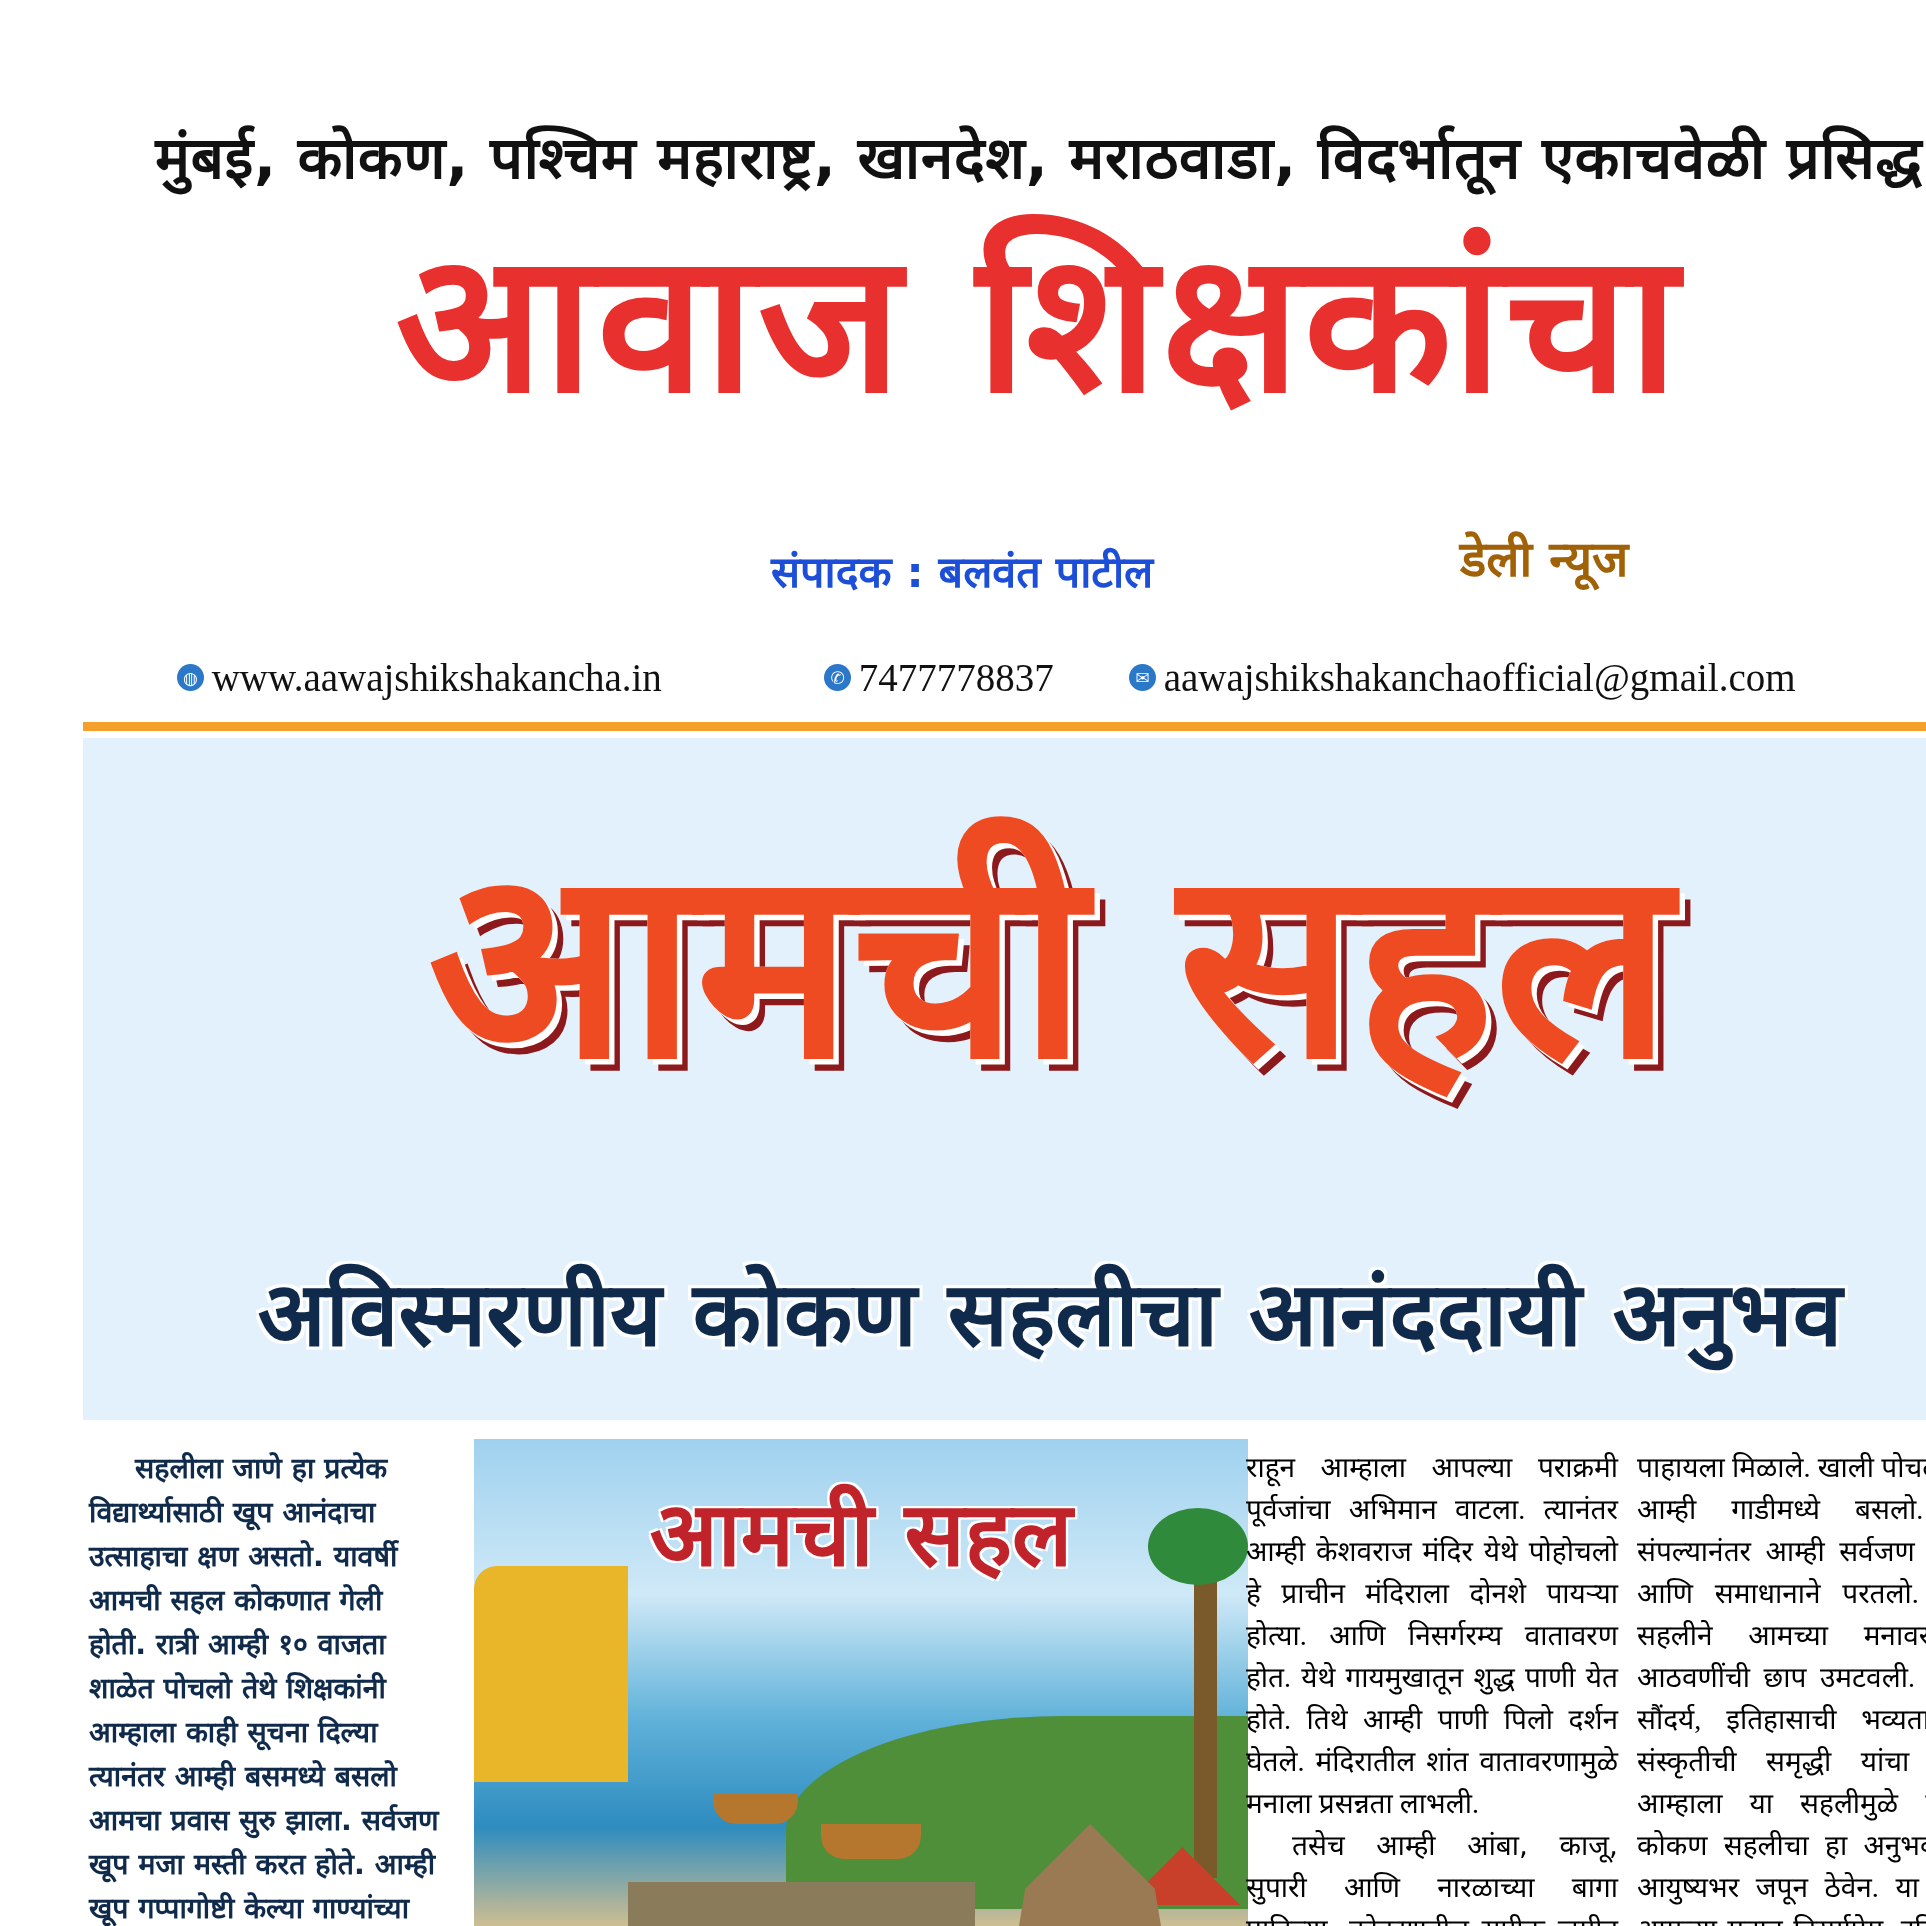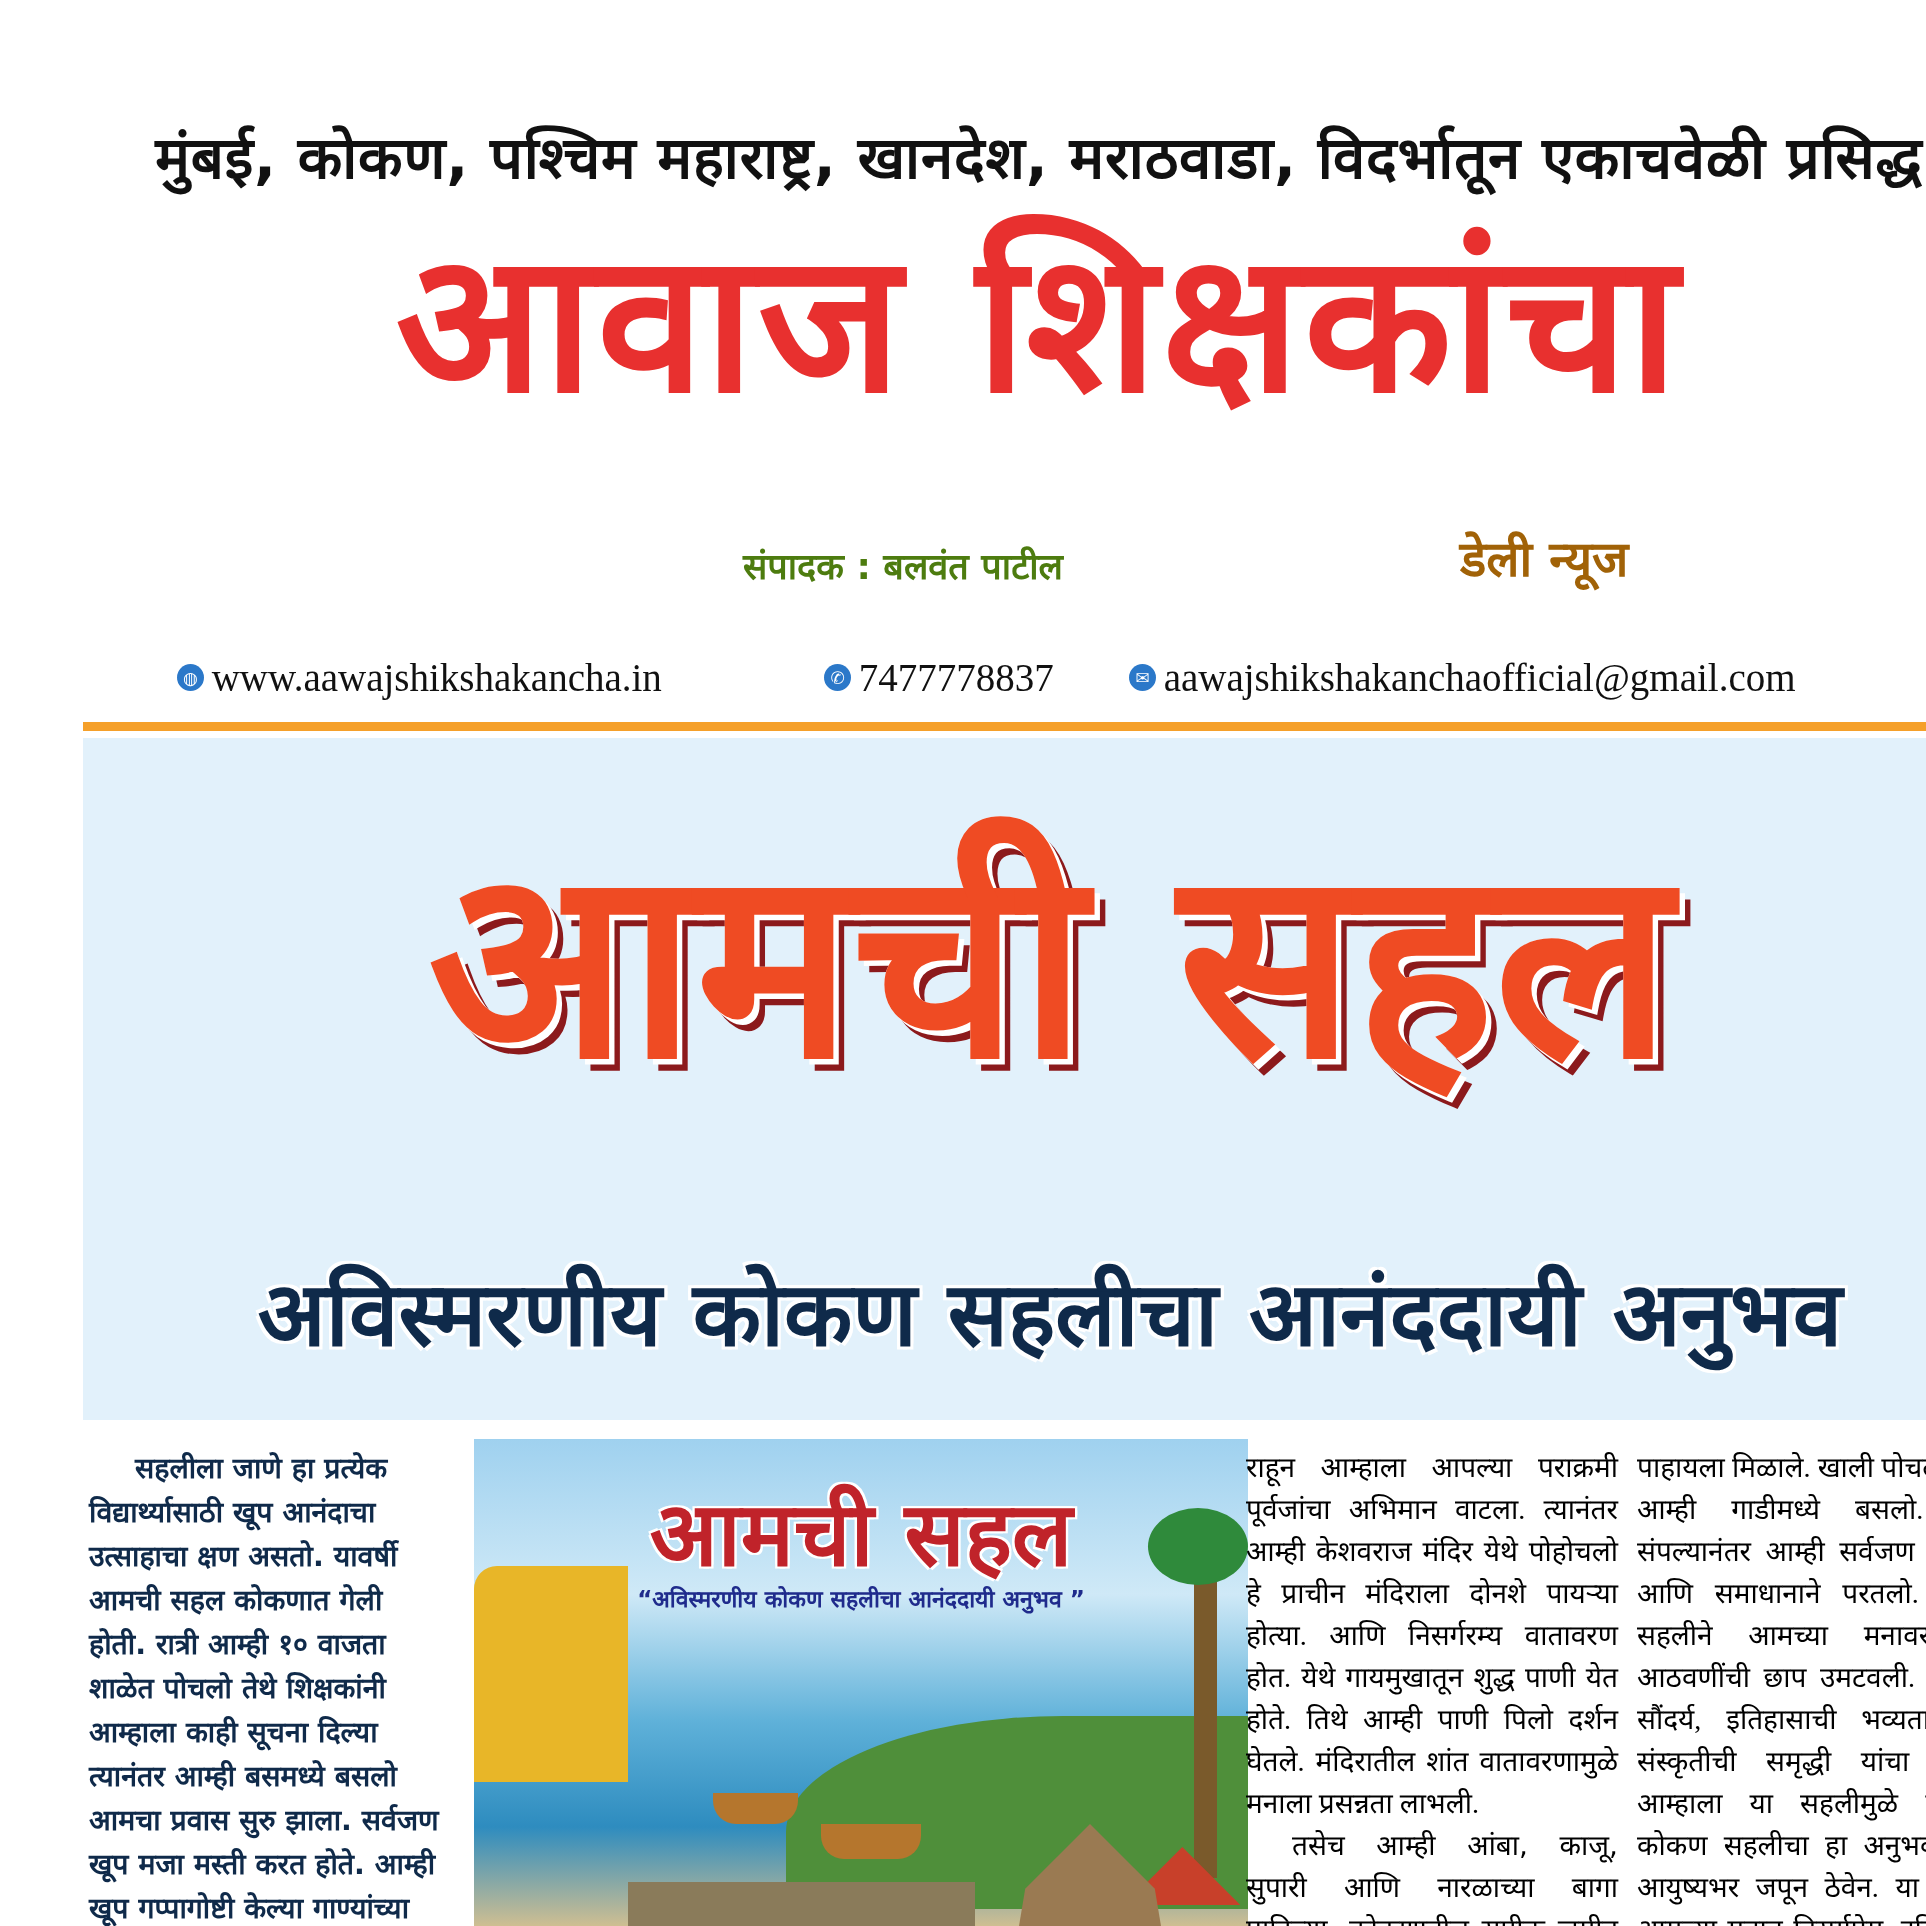--- a/index.html
+++ b/index.html
@@ -4,21 +4,21 @@
 <style>
   * { box-sizing: border-box; margin: 0; padding: 0; }
   html, body { width: 2078px; height: 3061px; background: #ffffff; overflow: hidden; }
   body { position: relative; font-family: "DejaVu Sans", sans-serif; color: #000; }
 
   .abs { position: absolute; }
 
   
   .tagline { left: 0; width: 2078px; top: 116px; text-align: center; font-size: 58px; font-weight: bold; color: #111; letter-spacing: 0.8px; }
   .brand { left: 0; width: 2078px; top: 227px; text-align: center; font-size: 193px; font-weight: bold; color: #e8302f; line-height: 1; letter-spacing: 3.9px; }
-  .editor { left: 743px; top: 541px; font-size: 36px; font-weight: bold; color: #4d7c0f; }
+  .editor { left: 771px; top: 541px; font-size: 43px; font-weight: bold; color: #1d4ed8; }
   .daily { left: 1460px; top: 524px; font-size: 49px; font-weight: bold; color: #a16207; }
 
   .contact-row { left: 0; width: 2078px; top: 655px; height: 54px; }
   .contact { position: absolute; top: 0; display: flex; align-items: center; font-family: "Liberation Serif", serif; font-size: 39px; color: #111; }
   .contact .ic { width: 27px; height: 27px; border-radius: 50%; background: #2b78c9; color: #fff; font-size: 17px; display: flex; align-items: center; justify-content: center; margin-right: 7.7px; font-family: "DejaVu Sans", sans-serif; }
   .c-web { left: 177px; }
   .c-phone { left: 824px; }
   .c-mail { left: 1129px; }
 
   .orange-rule { left: 83px; width: 1936px; top: 722px; height: 9.2px; background: #f5a02a; }
@@ -93,21 +93,20 @@
   <div class="bus"></div>
   <div class="palm"></div>
   <div class="palm-top"></div>
   <div class="hut"></div>
   <div class="boat" style="left:239px;top:354px;width:85px;height:31px;"></div>
   <div class="boat" style="left:347px;top:385px;width:100px;height:35px;"></div>
   <div class="fort"></div>
   <div class="temple"></div>
 
   <div class="ill-title">आमची सहल</div>
-  <div class="ill-sub">“अविस्मरणीय कोकण सहलीचा आनंददायी अनुभव ”</div>
 </div>
 
 <div class="col col-5">
   <p class="noindent">राहून आम्हाला आपल्या पराक्रमी पूर्वजांचा अभिमान वाटला. त्यानंतर आम्ही केशवराज मंदिर येथे पोहोचलो हे प्राचीन मंदिराला दोनशे पायऱ्या होत्या. आणि निसर्गरम्य वातावरण होत. येथे गायमुखातून शुद्ध पाणी येत होते. तिथे आम्ही पाणी पिलो दर्शन घेतले. मंदिरातील शांत वातावरणामुळे मनाला प्रसन्नता लाभली.</p>
   <p>तसेच आम्ही आंबा, काजू, सुपारी आणि नारळाच्या बागा पाहिल्या. कोकणातील सुपीक जमीन आणि मेहनती शेतकरी पाहून त्या प्रदेशाची समृद्धी जाणवली. स्थानिक लोकांचे साधे, शांत आणि समाधानाचे जीवन आम्हाला</p>
 </div>
 <div class="col col-6">
   <p class="noindent">पाहायला मिळाले. खाली पोचलो व मग आम्ही गाडीमध्ये बसलो. सहल संपल्यानंतर आम्ही सर्वजण आनंदाने आणि समाधानाने परतलो. कोकण सहलीने आमच्या मनावर सुंदर आठवणींची छाप उमटवली. निसर्गाचे सौंदर्य, इतिहासाची भव्यता आणि संस्कृतीची समृद्धी यांचा अनुभव आम्हाला या सहलीमुळे मिळाला. कोकण सहलीचा हा अनुभव आम्ही आयुष्यभर जपून ठेवेन. या सहलीने आमच्या मनात निसर्गप्रेम, इतिहासाची आवड आणि देशाबद्दल अभिमान निर्माण केला. म्हणूनच आमच्यासाठी कोकण सहल ही अविस्मरणीय आणि प्रेरणादायी ठरली.</p>
 </div>
 

